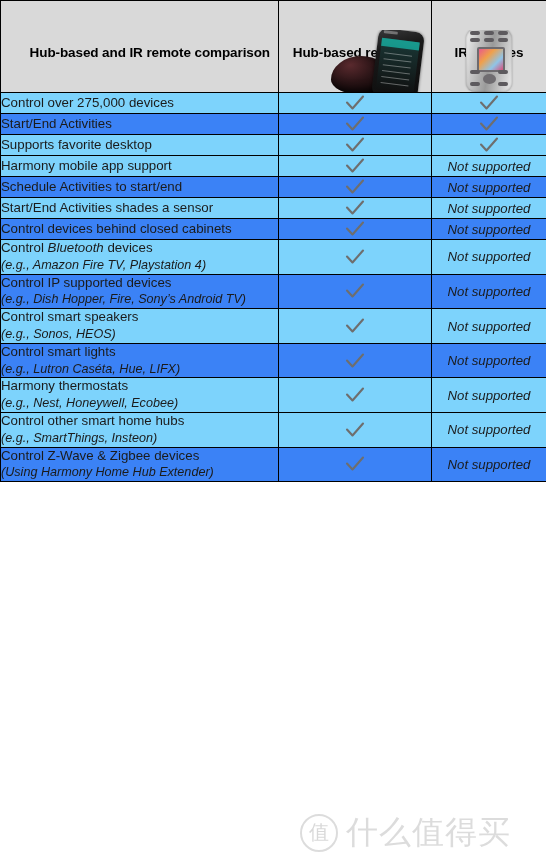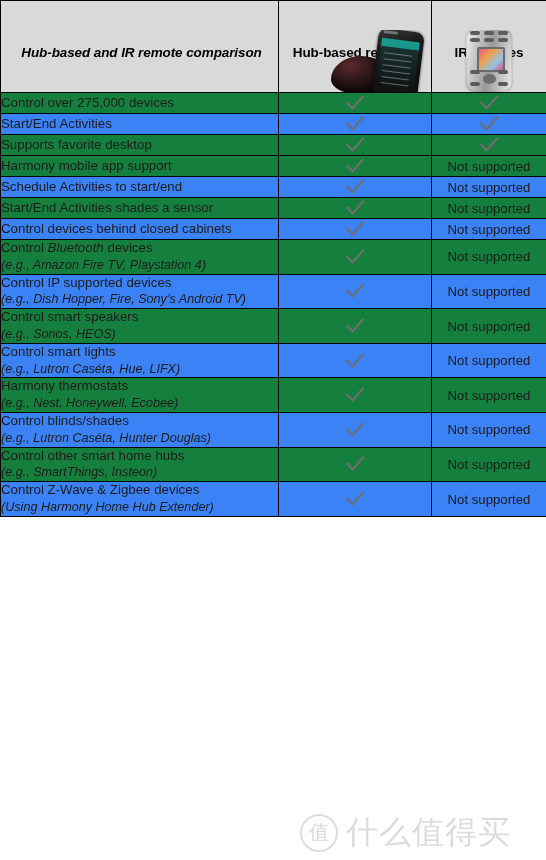--- a/index.html
+++ b/index.html
@@ -46,23 +46,22 @@
   }
   .hdr-title {
     display: block;
     font-size: 13.5px;
     font-weight: bold;
     color: #000;
     padding: 12px 8px 0 8px;
     letter-spacing: -0.1px;
   }
   .hdr-feature .hdr-title {
-    text-align: center;
+    text-align: right;
     padding-left: 12px;
-    font-style: italic;
   }
 
   
   .prod-wrap {
     position: absolute;
     left: 0; right: 0; bottom: 0;
     height: 62px;
     overflow: hidden;
   }
 
@@ -166,41 +165,42 @@
   .ir-oval {
     position: absolute;
     left: 13px; top: 4px;
     width: 13px; height: 10px;
     border-radius: 50%;
     background: #6f6c70;
   }
 
   
   tr.row-alt > td { background: #3b82f6; }
-  tr.row-plain > td { background: #15803d; }
+  tr.row-plain > td { background: #7dd3fc; }
 
   td.feature-cell {
     padding: 7px 10px 7px 12px;
     font-size: 13.3px;
     color: #1b1b1b;
     line-height: 1.26;
   }
   td.feature-cell .sub {
     display: block;
     font-style: italic;
     font-size: 12.6px;
     color: #1b1b1b;
     margin-top: 1px;
   }
   td.feature-cell em { font-style: italic; }
 
   td.val-cell {
     text-align: center;
     font-size: 13.2px;
     color: #1b1b1b;
+    font-style: italic;
   }
 
   .check {
     display: inline-block;
     width: 22px;
     height: 20px;
     line-height: 20px;
     vertical-align: middle;
   }
   .check svg { display: block; }
@@ -380,27 +380,20 @@
             </svg></span></td>
         <td class="val-cell"><span>Not supported</span></td>
       </tr>
       <tr class="row-plain">
         <td class="feature-cell"><span>Harmony thermostats</span><span class="sub">(e.g., Nest, Honeywell, Ecobee)</span></td>
         <td class="val-cell"><span class="check"><svg width="22" height="20" viewBox="0 0 22 20" aria-hidden="true">
               <path d="M3 9.5 L8.5 15.5 L19 3.5" fill="none" stroke="#6e6e6e" stroke-width="2.1" stroke-linecap="round" stroke-linejoin="round"></path>
             </svg></span></td>
         <td class="val-cell"><span>Not supported</span></td>
       </tr>
-      <tr class="row-alt">
-        <td class="feature-cell"><span>Control blinds/shades</span><span class="sub">(e.g., Lutron Caséta, Hunter Douglas)</span></td>
-        <td class="val-cell"><span class="check"><svg width="22" height="20" viewBox="0 0 22 20" aria-hidden="true">
-              <path d="M3 9.5 L8.5 15.5 L19 3.5" fill="none" stroke="#6e6e6e" stroke-width="2.1" stroke-linecap="round" stroke-linejoin="round"></path>
-            </svg></span></td>
-        <td class="val-cell"><span>Not supported</span></td>
-      </tr>
       <tr class="row-plain">
         <td class="feature-cell"><span>Control other smart home hubs</span><span class="sub">(e.g., SmartThings, Insteon)</span></td>
         <td class="val-cell"><span class="check"><svg width="22" height="20" viewBox="0 0 22 20" aria-hidden="true">
               <path d="M3 9.5 L8.5 15.5 L19 3.5" fill="none" stroke="#6e6e6e" stroke-width="2.1" stroke-linecap="round" stroke-linejoin="round"></path>
             </svg></span></td>
         <td class="val-cell"><span>Not supported</span></td>
       </tr>
       <tr class="row-alt">
         <td class="feature-cell"><span>Control Z-Wave &amp; Zigbee devices</span><span class="sub">(Using Harmony Home Hub Extender)</span></td>
         <td class="val-cell"><span class="check"><svg width="22" height="20" viewBox="0 0 22 20" aria-hidden="true">

